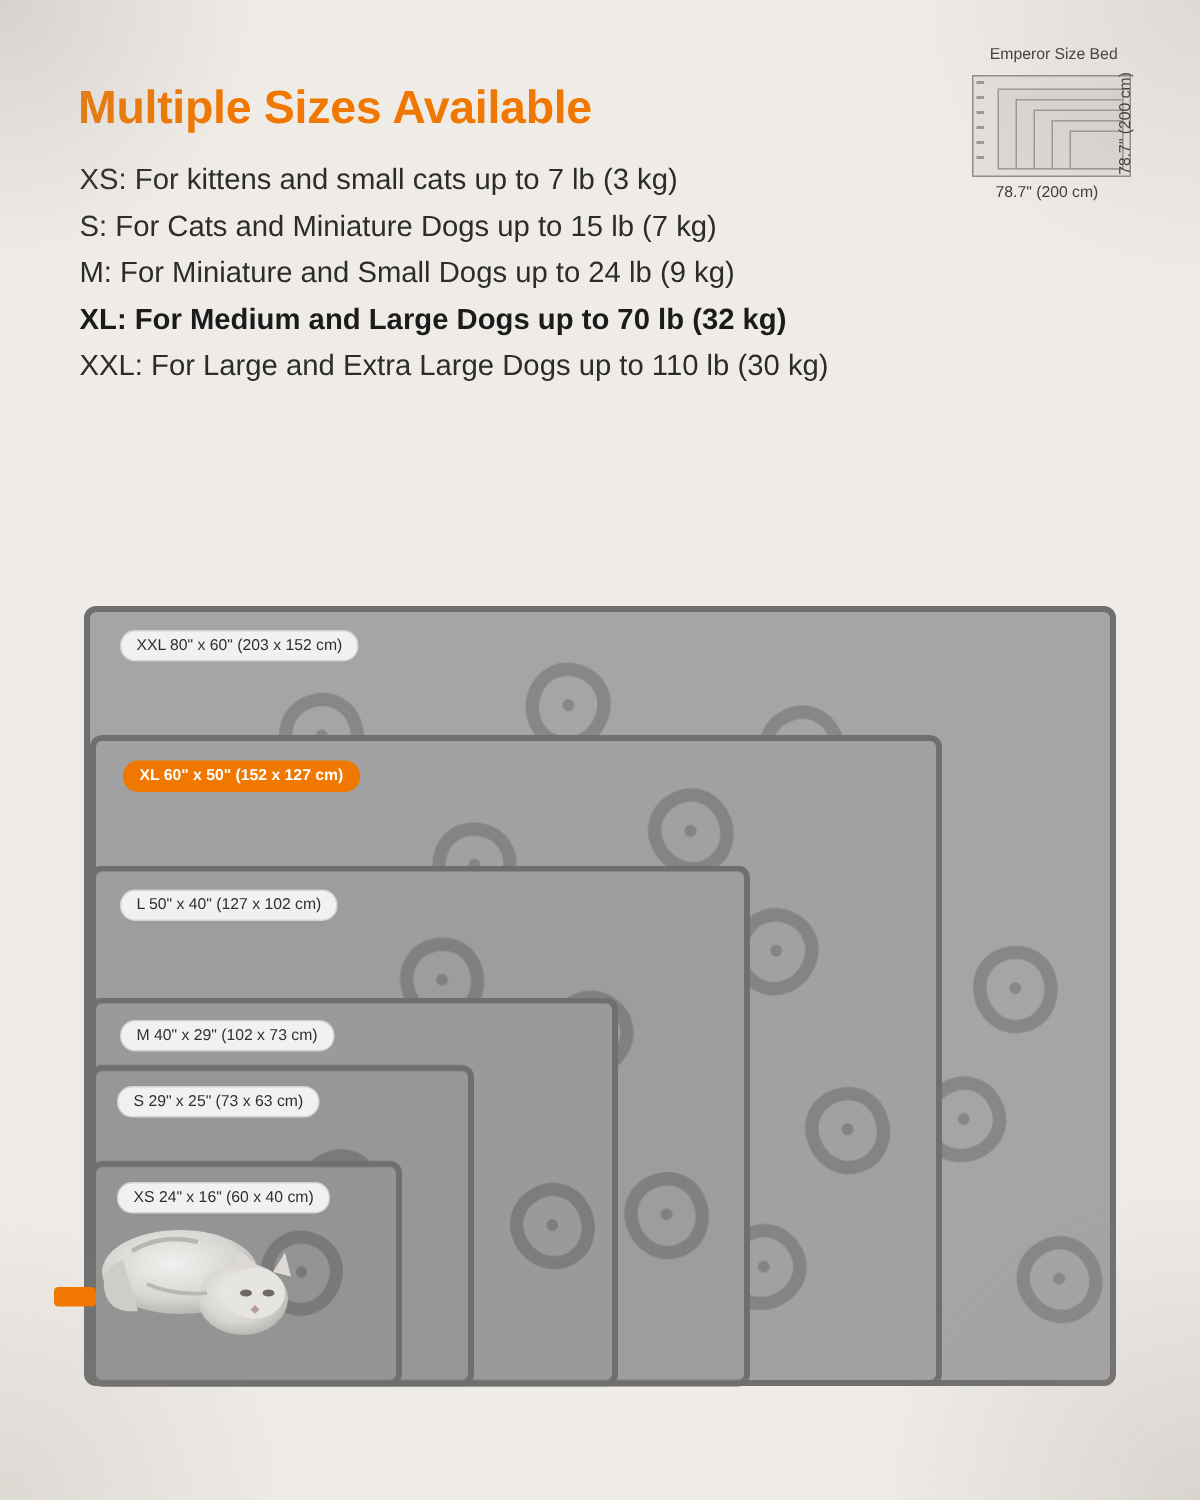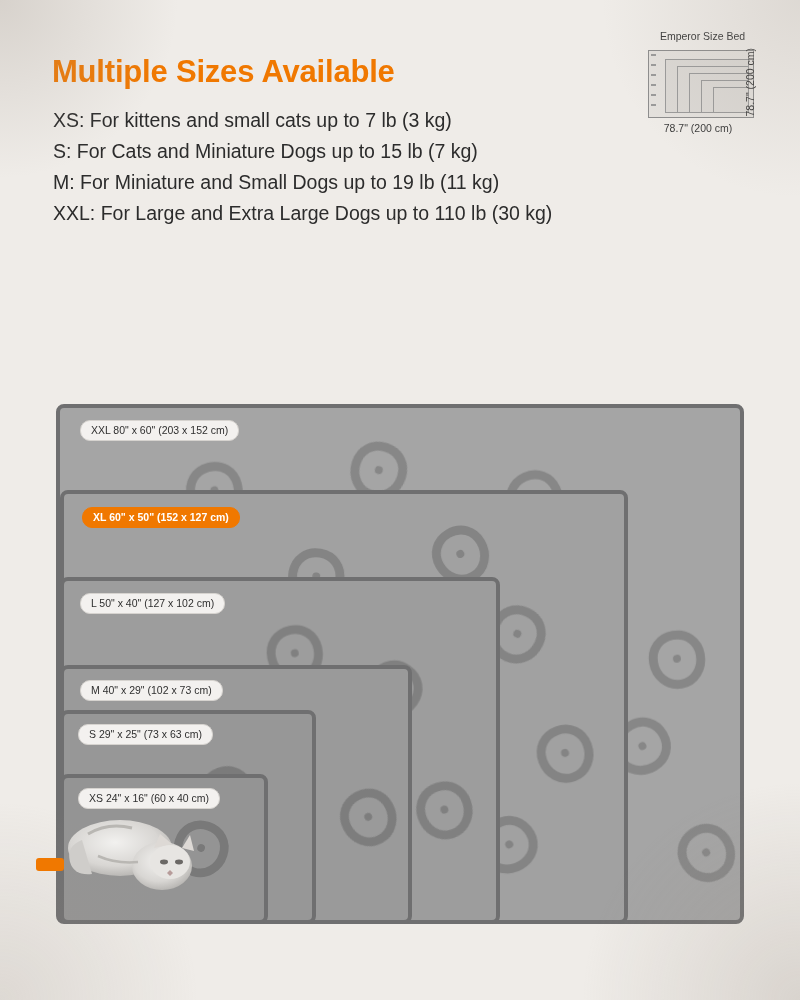--- a/index.html
+++ b/index.html
@@ -206,21 +206,22 @@
     background: radial-gradient(circle at 0 100%, rgba(160,150,140,0.22), rgba(160,150,140,0) 70%); }
 </style>
 </head>
 <body>
 
 <div class="headline">Multiple Sizes Available</div>
 
 <div class="size-list">
   <div class="row">XS: For kittens and small cats up to 7 lb (3 kg)</div>
   <div class="row">S: For Cats and Miniature Dogs up to 15 lb (7 kg)</div>
-  <div class="row">M: For Miniature and Small Dogs up to 19 lb (11 kg)</div>
+  <div class="row">M: For Miniature and Small Dogs up to 24 lb (9 kg)</div>
+  <div class="row highlight">XL: For Medium and Large Dogs up to 70 lb (32 kg)</div>
   <div class="row">XXL: For Large and Extra Large Dogs up to 110 lb (30 kg)</div>
 </div>
 
 <div class="bed-diagram">
   <div class="bed-caption">Emperor Size Bed</div>
   <div class="bed-box">
     <div class="bed-inner bed-i1"></div>
     <div class="bed-inner bed-i2"></div>
     <div class="bed-inner bed-i3"></div>
     <div class="bed-inner bed-i4"></div>

